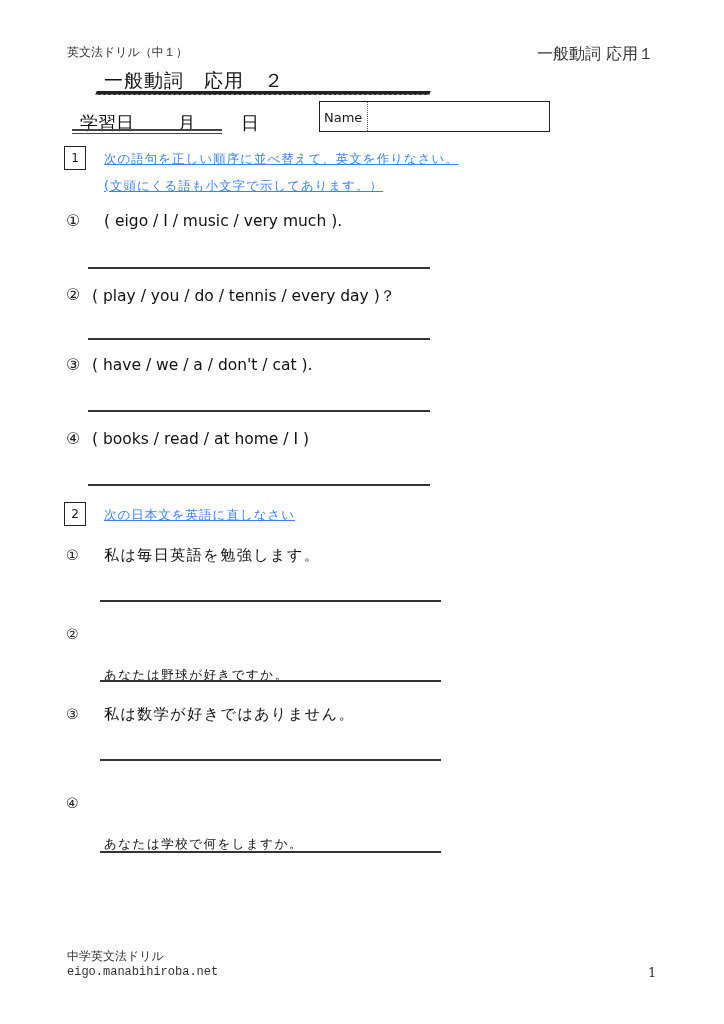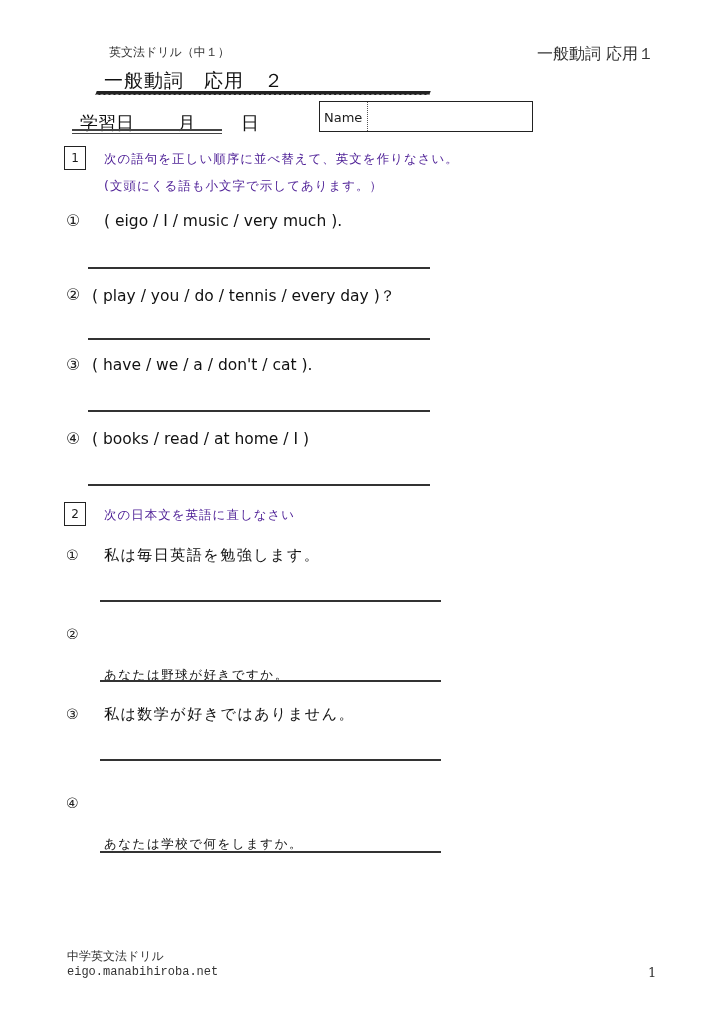--- a/index.html
+++ b/index.html
@@ -3,42 +3,42 @@
   <meta charset="utf-8">
   <style>
     html, body { margin: 0; padding: 0; background: #ffffff; }
     body {
       width: 724px; height: 1024px; position: relative; overflow: hidden;
       font-family: "DejaVu Sans", sans-serif; color: #1a1a1a;
     }
     .abs { position: absolute; }
     .serif { font-family: "DejaVu Serif", "Liberation Serif", serif; }
     .mono { font-family: "Liberation Mono", "DejaVu Sans Mono", monospace; }
-    .hdr-left { left: 67px; top: 44px; font-size: 12px; color: #333; margin-left: 42px; }
+    .hdr-left { left: 67px; top: 44px; font-size: 12px; color: #333; }
     .hdr-right { right: 70px; top: 44px; font-size: 16px; color: #333; }
     .title { left: 104px; top: 68px; font-size: 19px; letter-spacing: 1px; color: #111; }
     .title-underline {
       left: 96px; top: 91px; width: 334px; height: 3px; background: #222;
       border-bottom: 1px dashed #888;
       transform: skewX(-20deg);
     }
     .date-row { left: 80px; top: 111px; font-size: 18px; color: #111; }
     .date-row span { display: inline-block; }
     .date-underline { left: 72px; top: 129px; width: 150px; height: 2px; border-top: 2px solid #444; border-bottom: 1px solid #444; }
     .name-box {
-      left: 319px; top: 101px; width: 214px; height: 31px;
+      left: 319px; top: 101px; width: 231px; height: 31px;
       border: 1.5px solid #222; box-sizing: border-box;
     }
     .name-label { left: 4px; top: 8px; font-size: 13px; }
     .name-divider { left: 47px; top: 0; width: 0; height: 100%; border-left: 1px dotted #555; }
     .num-box {
       width: 22px; height: 24px; border: 1.3px solid #222; box-sizing: border-box;
       font-size: 12px; text-align: center; line-height: 22px;
     }
-    .instr { font-size: 12.5px; letter-spacing: 1px; color: #4c1d95; }
+    .instr { font-size: 12.5px; letter-spacing: 1px; color: #3b82f6; text-decoration: underline; }
     .q-num { font-size: 16px; color: #222; }
     .q-text { font-size: 15.5px; color: #111; }
     .q-text-jp { font-size: 15px; letter-spacing: 1.5px; color: #111; }
     .q-text-jp-sm { font-size: 12.5px; letter-spacing: 1.5px; color: #111; margin-top: 40px; }
     .answer-line { height: 0; border-top: 2px solid #333; }
     .footer-1 { left: 67px; top: 948px; font-size: 12px; color: #333; }
     .footer-2 { left: 67px; top: 965px; font-size: 12px; color: #333; }
     .page-num { left: 648px; top: 965px; font-size: 13px; color: #333; }
   </style>
 </head>

